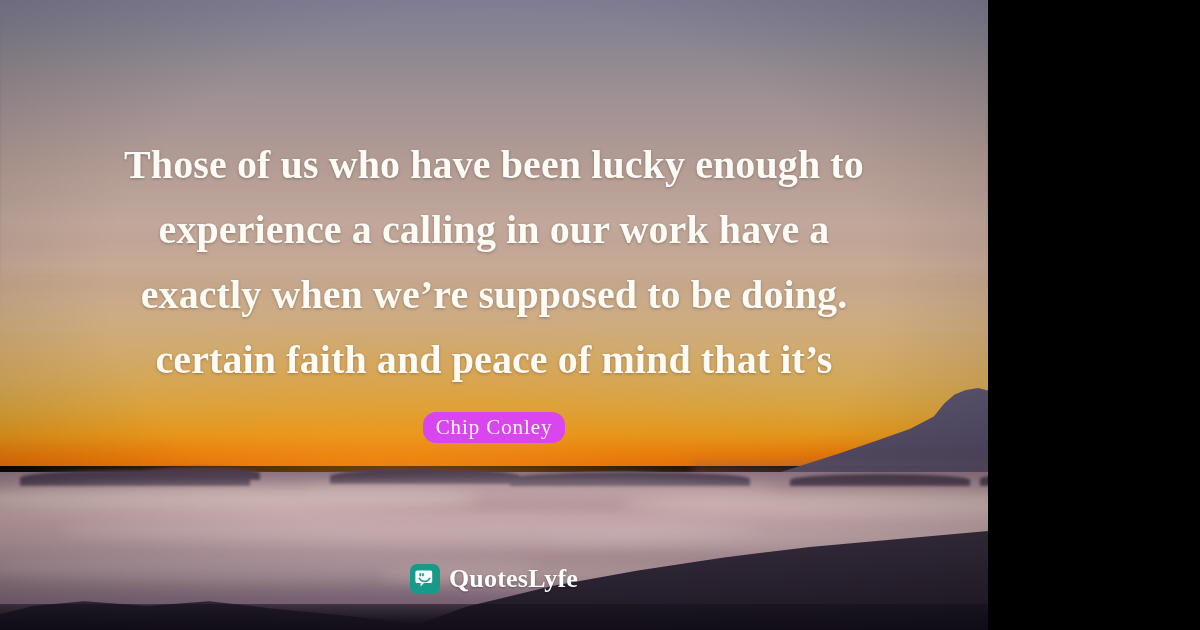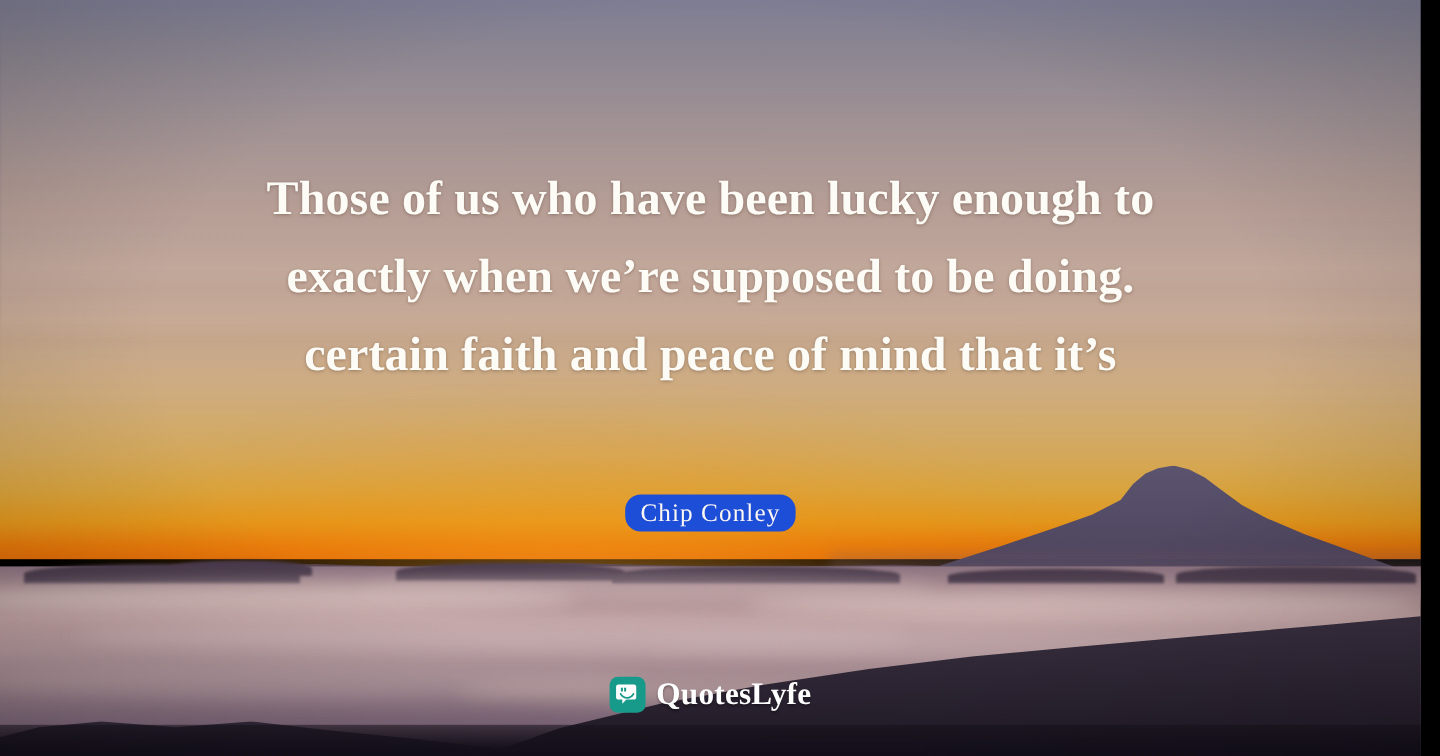--- a/index.html
+++ b/index.html
@@ -5,21 +5,21 @@
 <style>
   html, body {
     margin: 0;
     padding: 0;
     background: #000;
   }
   * { box-sizing: border-box; }
 
   .card {
     position: relative;
-    width: 1184px;
+    width: 988px;
     height: 630px;
     overflow: hidden;
     font-family: "Liberation Serif", "DejaVu Serif", serif;
     user-select: none;
   }
 
   
   .photo {
     position: absolute;
     inset: 0;
@@ -194,21 +194,21 @@
 
   
   .author-wrap {
     position: absolute;
     left: 0; right: 0;
     top: 412px;
     text-align: center;
   }
   .author {
     display: inline-block;
-    background: #1d4ed8;
+    background: #d946ef;
     color: #fdf7f2;
     font-family: "Liberation Serif", "DejaVu Serif", serif;
     font-weight: 400;
     font-size: 21px;
     line-height: 31px;
     padding: 0 13px;
     letter-spacing: 0.9px;
     border-radius: 13px;
   }
 
@@ -274,20 +274,21 @@
     <div class="cloud-band cb7"></div>
 
     <div class="fg-right"></div>
     <div class="fg-left"></div>
     <div class="fg-bottom"></div>
     <div class="vignette"></div>
   </div>
 
   <div class="quote">
     <span class="quote-line">Those of us who have been lucky enough to</span>
+    <span class="quote-line">experience a calling in our work have a</span>
     <span class="quote-line">exactly when we’re supposed to be doing.</span>
     <span class="quote-line">certain faith and peace of mind that it’s</span>
   </div>
 
   <div class="author-wrap">
     <span class="author">Chip Conley</span>
   </div>
 
   <div class="logo">
     <span class="logo-mark">

